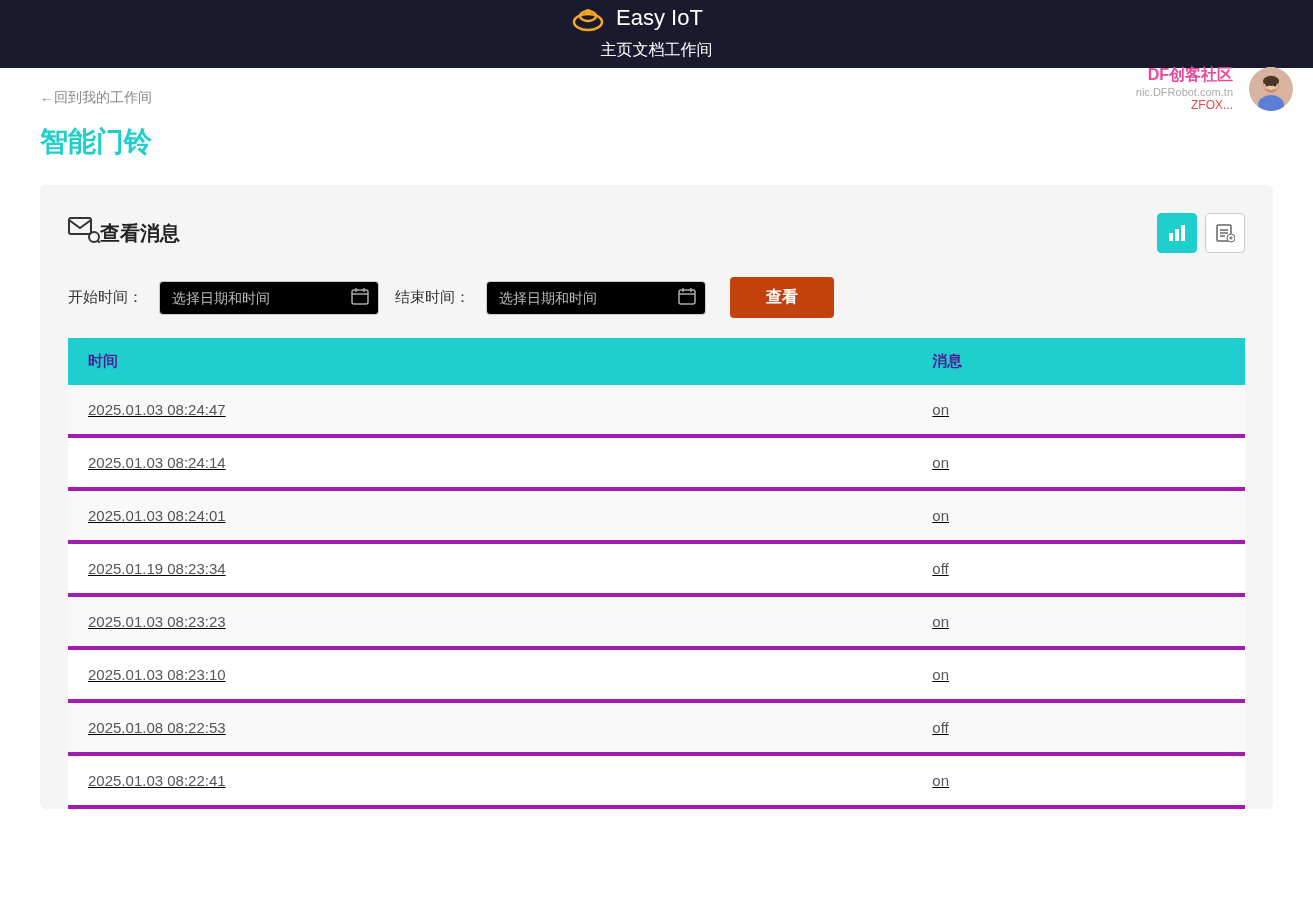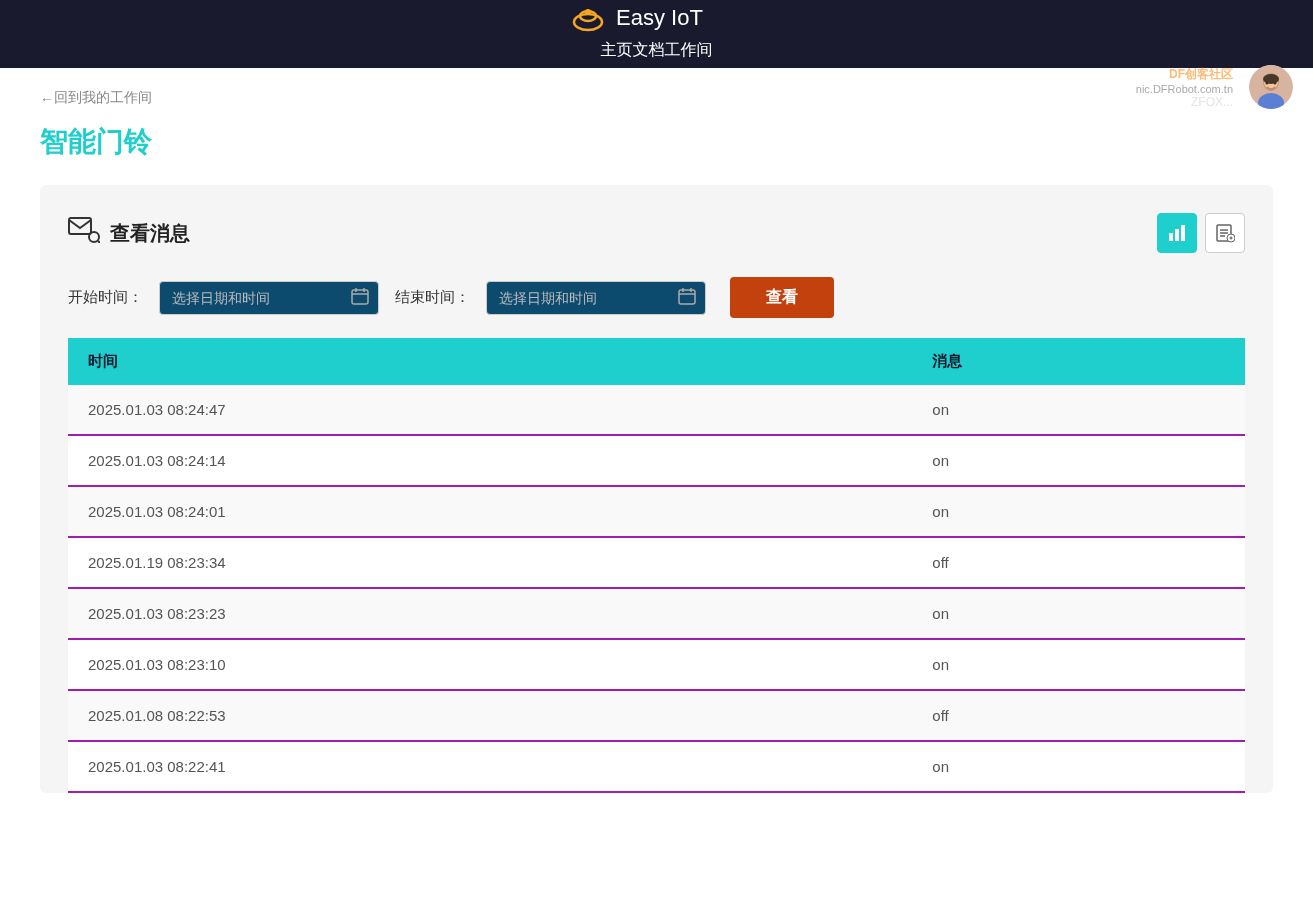--- a/index.html
+++ b/index.html
@@ -87,21 +87,20 @@
     }
     .card-header {
       display: flex;
       align-items: center;
       justify-content: space-between;
       margin-bottom: 24px;
     }
     .card-title {
       display: flex;
       align-items: center;
-      gap: 10px;
       font-size: 20px;
       font-weight: bold;
       color: #222;
     }
     .card-actions {
       display: flex;
       gap: 8px;
     }
     .card-action-btn {
       width: 40px;
@@ -138,21 +137,21 @@
       position: relative;
       display: flex;
       align-items: center;
     }
     .filter-input {
       border: 1px solid #ccc;
       border-radius: 4px;
       padding: 8px 36px 8px 12px;
       font-size: 14px;
       color: #aaa;
-      background: #0c4a6e;
+      background: #000000;
       width: 220px;
       outline: none;
     }
     .filter-input::placeholder { color: #bbb; }
     .calendar-icon {
       position: absolute;
       right: 10px;
       color: #999;
       font-size: 16px;
       pointer-events: none;
@@ -169,31 +168,32 @@
       margin-left: 8px;
     }
 
     
     .data-table {
       width: 100%;
       border-collapse: collapse;
     }
     .data-table thead tr {
       background: #1ecfce;
-      color: #0f172a;
+      color: #4c1d95;
     }
     .data-table thead th {
       padding: 14px 20px;
       text-align: left;
       font-size: 15px;
       font-weight: 600;
     }
     .data-table tbody tr {
-      border-bottom: 2px solid #a21caf;
+      border-bottom: 4px solid #a21caf;
       background: #fff;
+      text-decoration: underline;
     }
     .data-table tbody tr:nth-child(odd) {
       background: #f9f9f9;
     }
     .data-table tbody td {
       padding: 16px 20px;
       font-size: 15px;
       color: #555;
     }
   </style>
@@ -211,23 +211,23 @@
     </span>
     <span class="brand-text">Easy IoT</span>
   </div>
   <div class="navbar-nav">
     <span class="nav-item">主页</span>
     <span class="nav-item">文档</span>
     <span class="nav-item">工作间</span>
   </div>
   <div class="navbar-user">
     <div style="text-align:right; margin-right:8px;">
-      <div style="font-size:12px; color:#fdba74; font-weight:bold;">DF创客社区</div>
+      <div style="font-size:16px; color:#ec4899; font-weight:bold;">DF创客社区</div>
       <div style="font-size:11px; color:#aaa;">nic.DFRobot.com.tn</div>
-      <div style="font-size:12px; color:#e5e5e5;">ZFOX...</div>
+      <div style="font-size:12px; color:#ef4444;">ZFOX...</div>
     </div>
     <div class="user-avatar">
       <svg width="44" height="44" viewBox="0 0 44 44">
         <circle cx="22" cy="22" r="22" fill="#d8b4a0"></circle>
         <ellipse cx="22" cy="17" rx="8" ry="9" fill="#c8956c"></ellipse>
         <ellipse cx="22" cy="38" rx="13" ry="10" fill="#5b7fd4"></ellipse>
         <circle cx="22" cy="17" r="7" fill="#f5c5a0"></circle>
         <ellipse cx="22" cy="14" rx="8" ry="5" fill="#4a3728"></ellipse>
         <circle cx="18" cy="18" r="1.5" fill="#333"></circle>
         <circle cx="26" cy="18" r="1.5" fill="#333"></circle>

